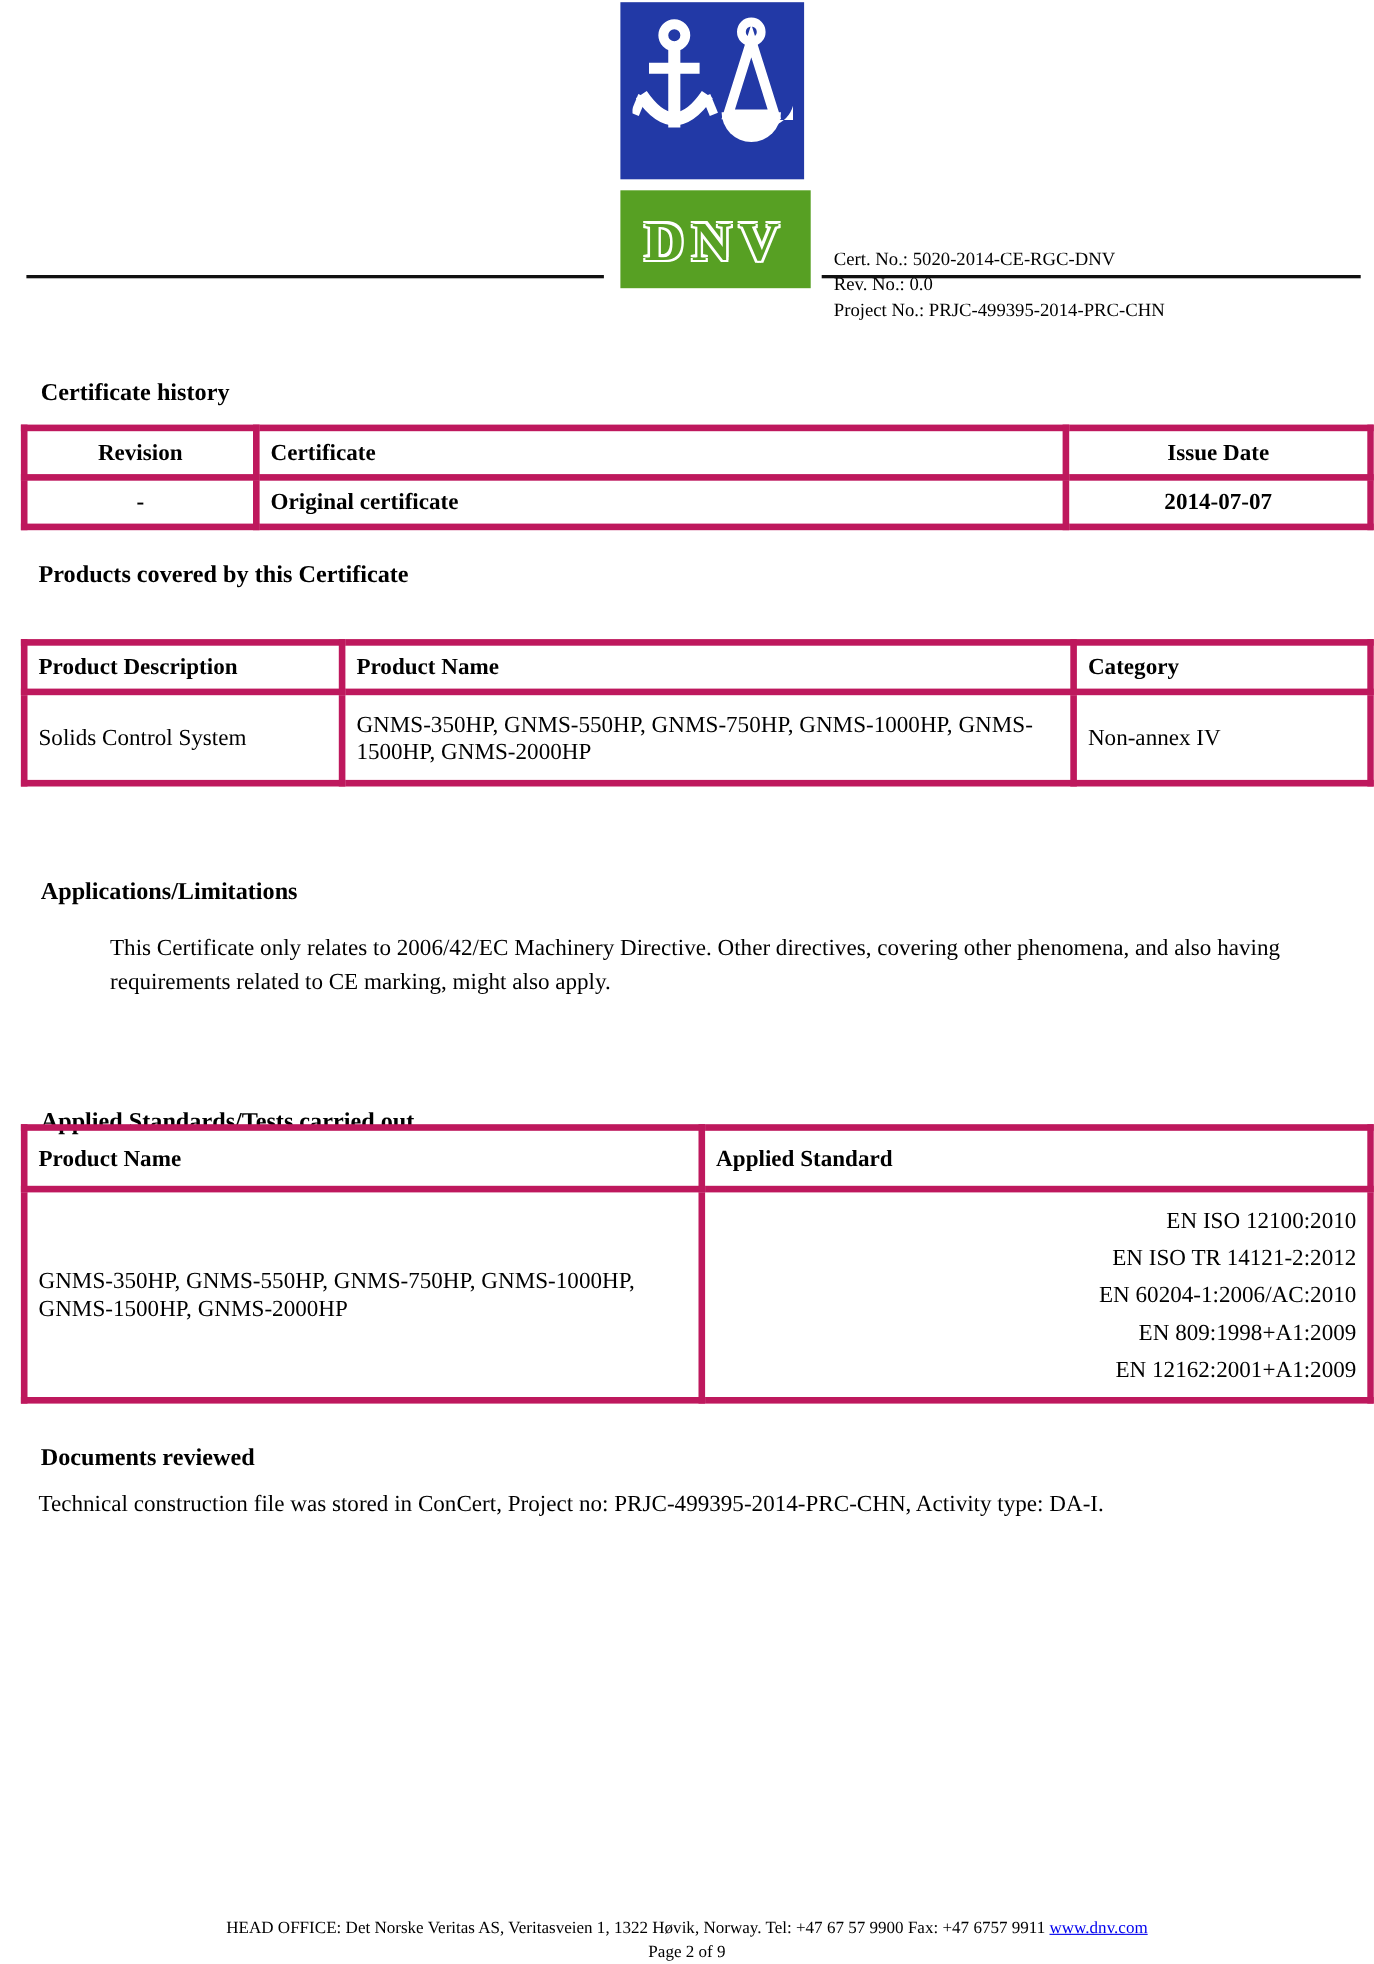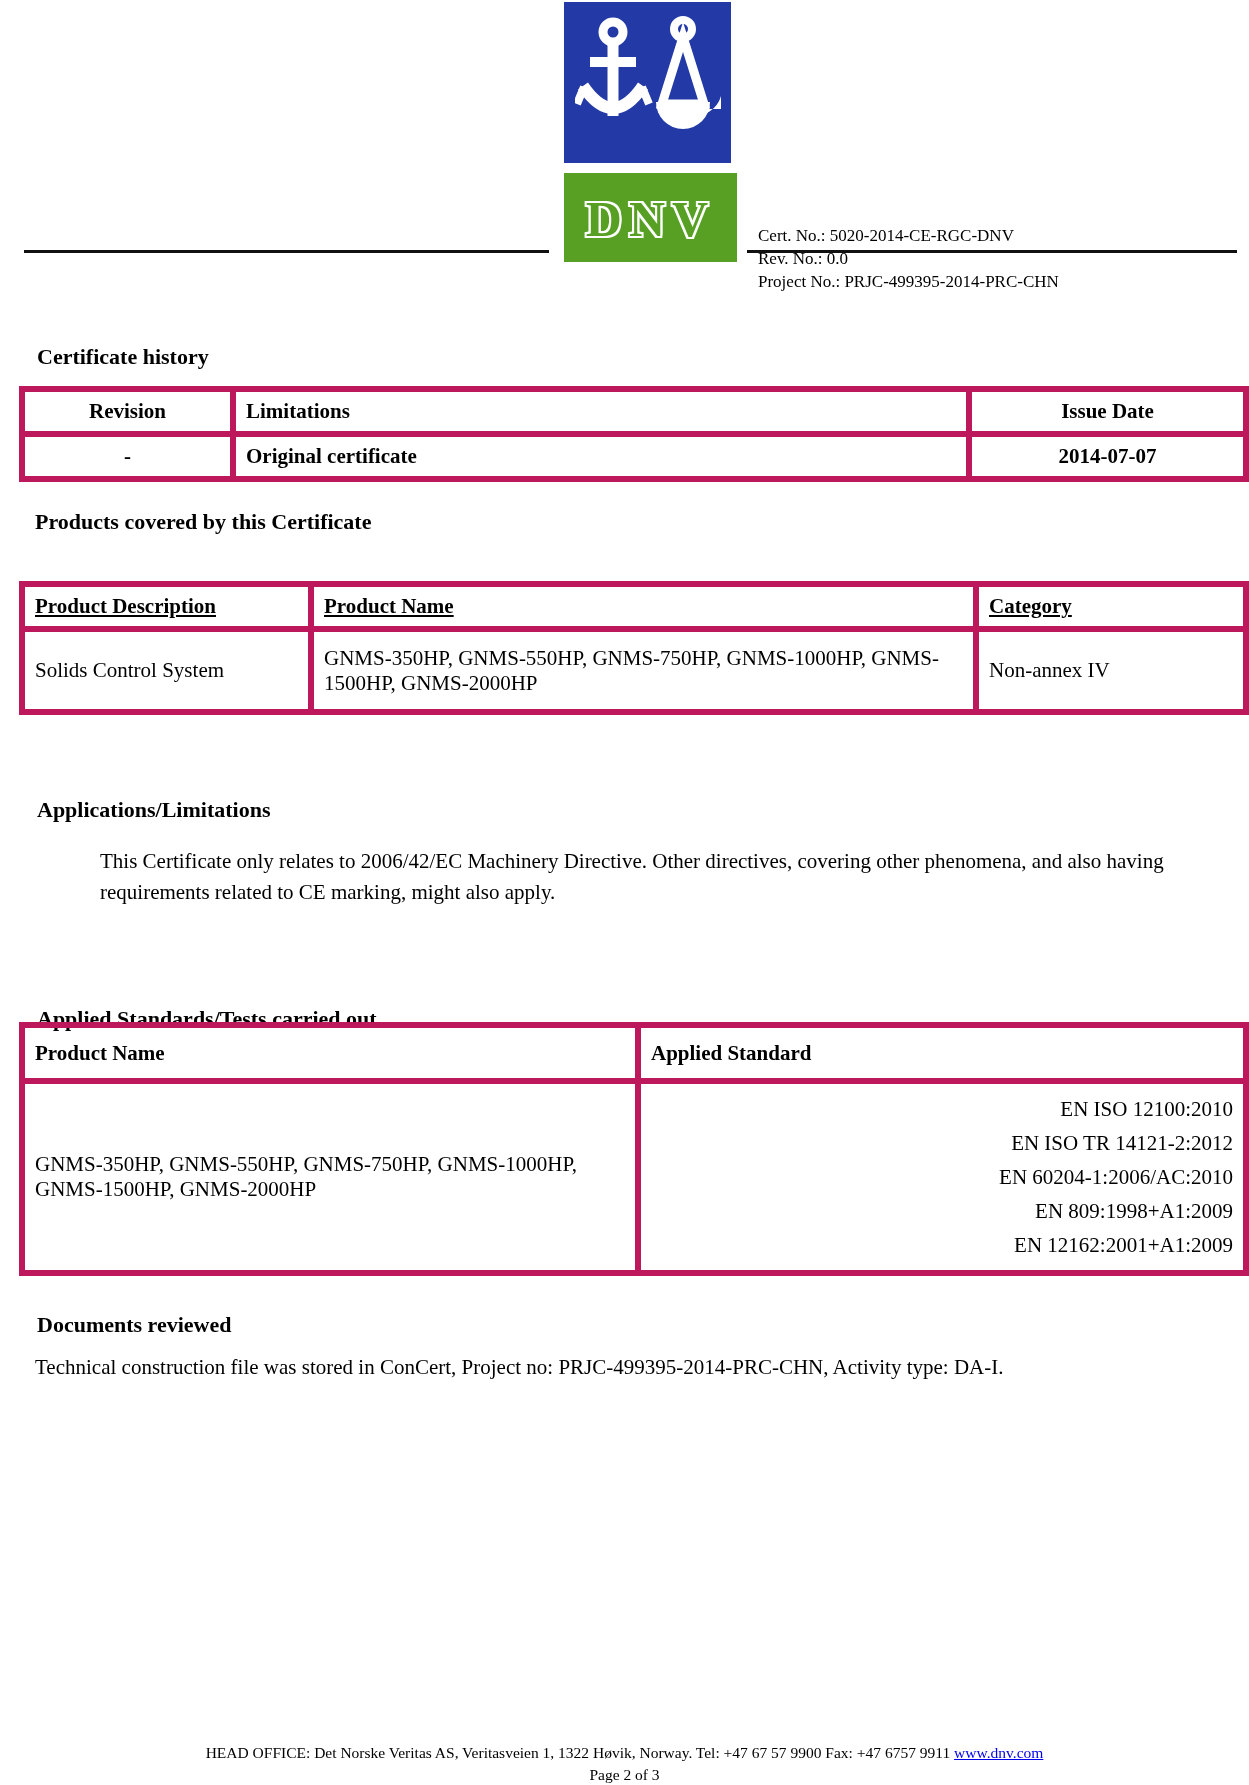--- a/index.html
+++ b/index.html
@@ -50,21 +50,21 @@
     position:absolute; left:19px; width:1224px;
     border-collapse:collapse; table-layout:fixed;
     font-size:21px;
   }
   th,td { border:6px solid #be185d; padding:6px 10px; text-align:left; vertical-align:middle; }
   table { border:3px solid #9d9d9d; }
   th { font-weight:bold; }
   .t1 td { font-weight:bold; }
   .center { text-align:center; }
   .t1 th, .t1 td { height:45px; }
-  .t2 th { height:45px;text-decoration:underline; }
+  .t2 th { height:45px; }
   .t2 td { height:83px; }
   .t3 th { height:56px; }
   .t3 .std-cell { vertical-align:top; padding-top:8px; padding-bottom:8px;text-align:right; }
   .std-line { line-height:34px; }
 
   
   .footer {
     position:absolute; left:0; top:1742px; width:100%;
     text-align:center; font-size:15.5px; line-height:22px;
   }
@@ -110,21 +110,21 @@
 
   <table class="t1" style="top:386px;">
     <colgroup>
         <col style="width:211px">
         <col style="width:736px">
         <col style="width:277px">
       </colgroup>
     <tbody>
         <tr>
       <th class="center">Revision</th>
-      <th>Limitations</th>
+      <th>Certificate</th>
       <th class="center">Issue Date</th>
     </tr>
     <tr>
       <td class="center">-</td>
       <td>Original certificate</td>
       <td class="center">2014-07-07</td>
     </tr>
   </tbody>
     </table>
 
@@ -176,16 +176,16 @@
       </td>
     </tr>
   </tbody>
     </table>
 
   <div class="sec-title" style="left:37px; top:1312px;">Documents reviewed</div>
   <div class="para" style="left:35px; top:1352px; width:1085px;">Technical construction file was stored in ConCert, Project no: PRJC-499395-2014-PRC-CHN, Activity type: DA-I.</div>
 
   <div class="footer">
     <div><span>HEAD OFFICE: Det Norske Veritas AS, Veritasveien 1, 1322 Høvik, Norway. Tel: +47 67 57 9900 Fax: +47 6757 9911 </span><a>www.dnv.com</a></div>
-    <div>Page 2 of 3</div>
+    <div>Page 2 of 9</div>
   </div>
 
 </div>
 
 </body></html>

